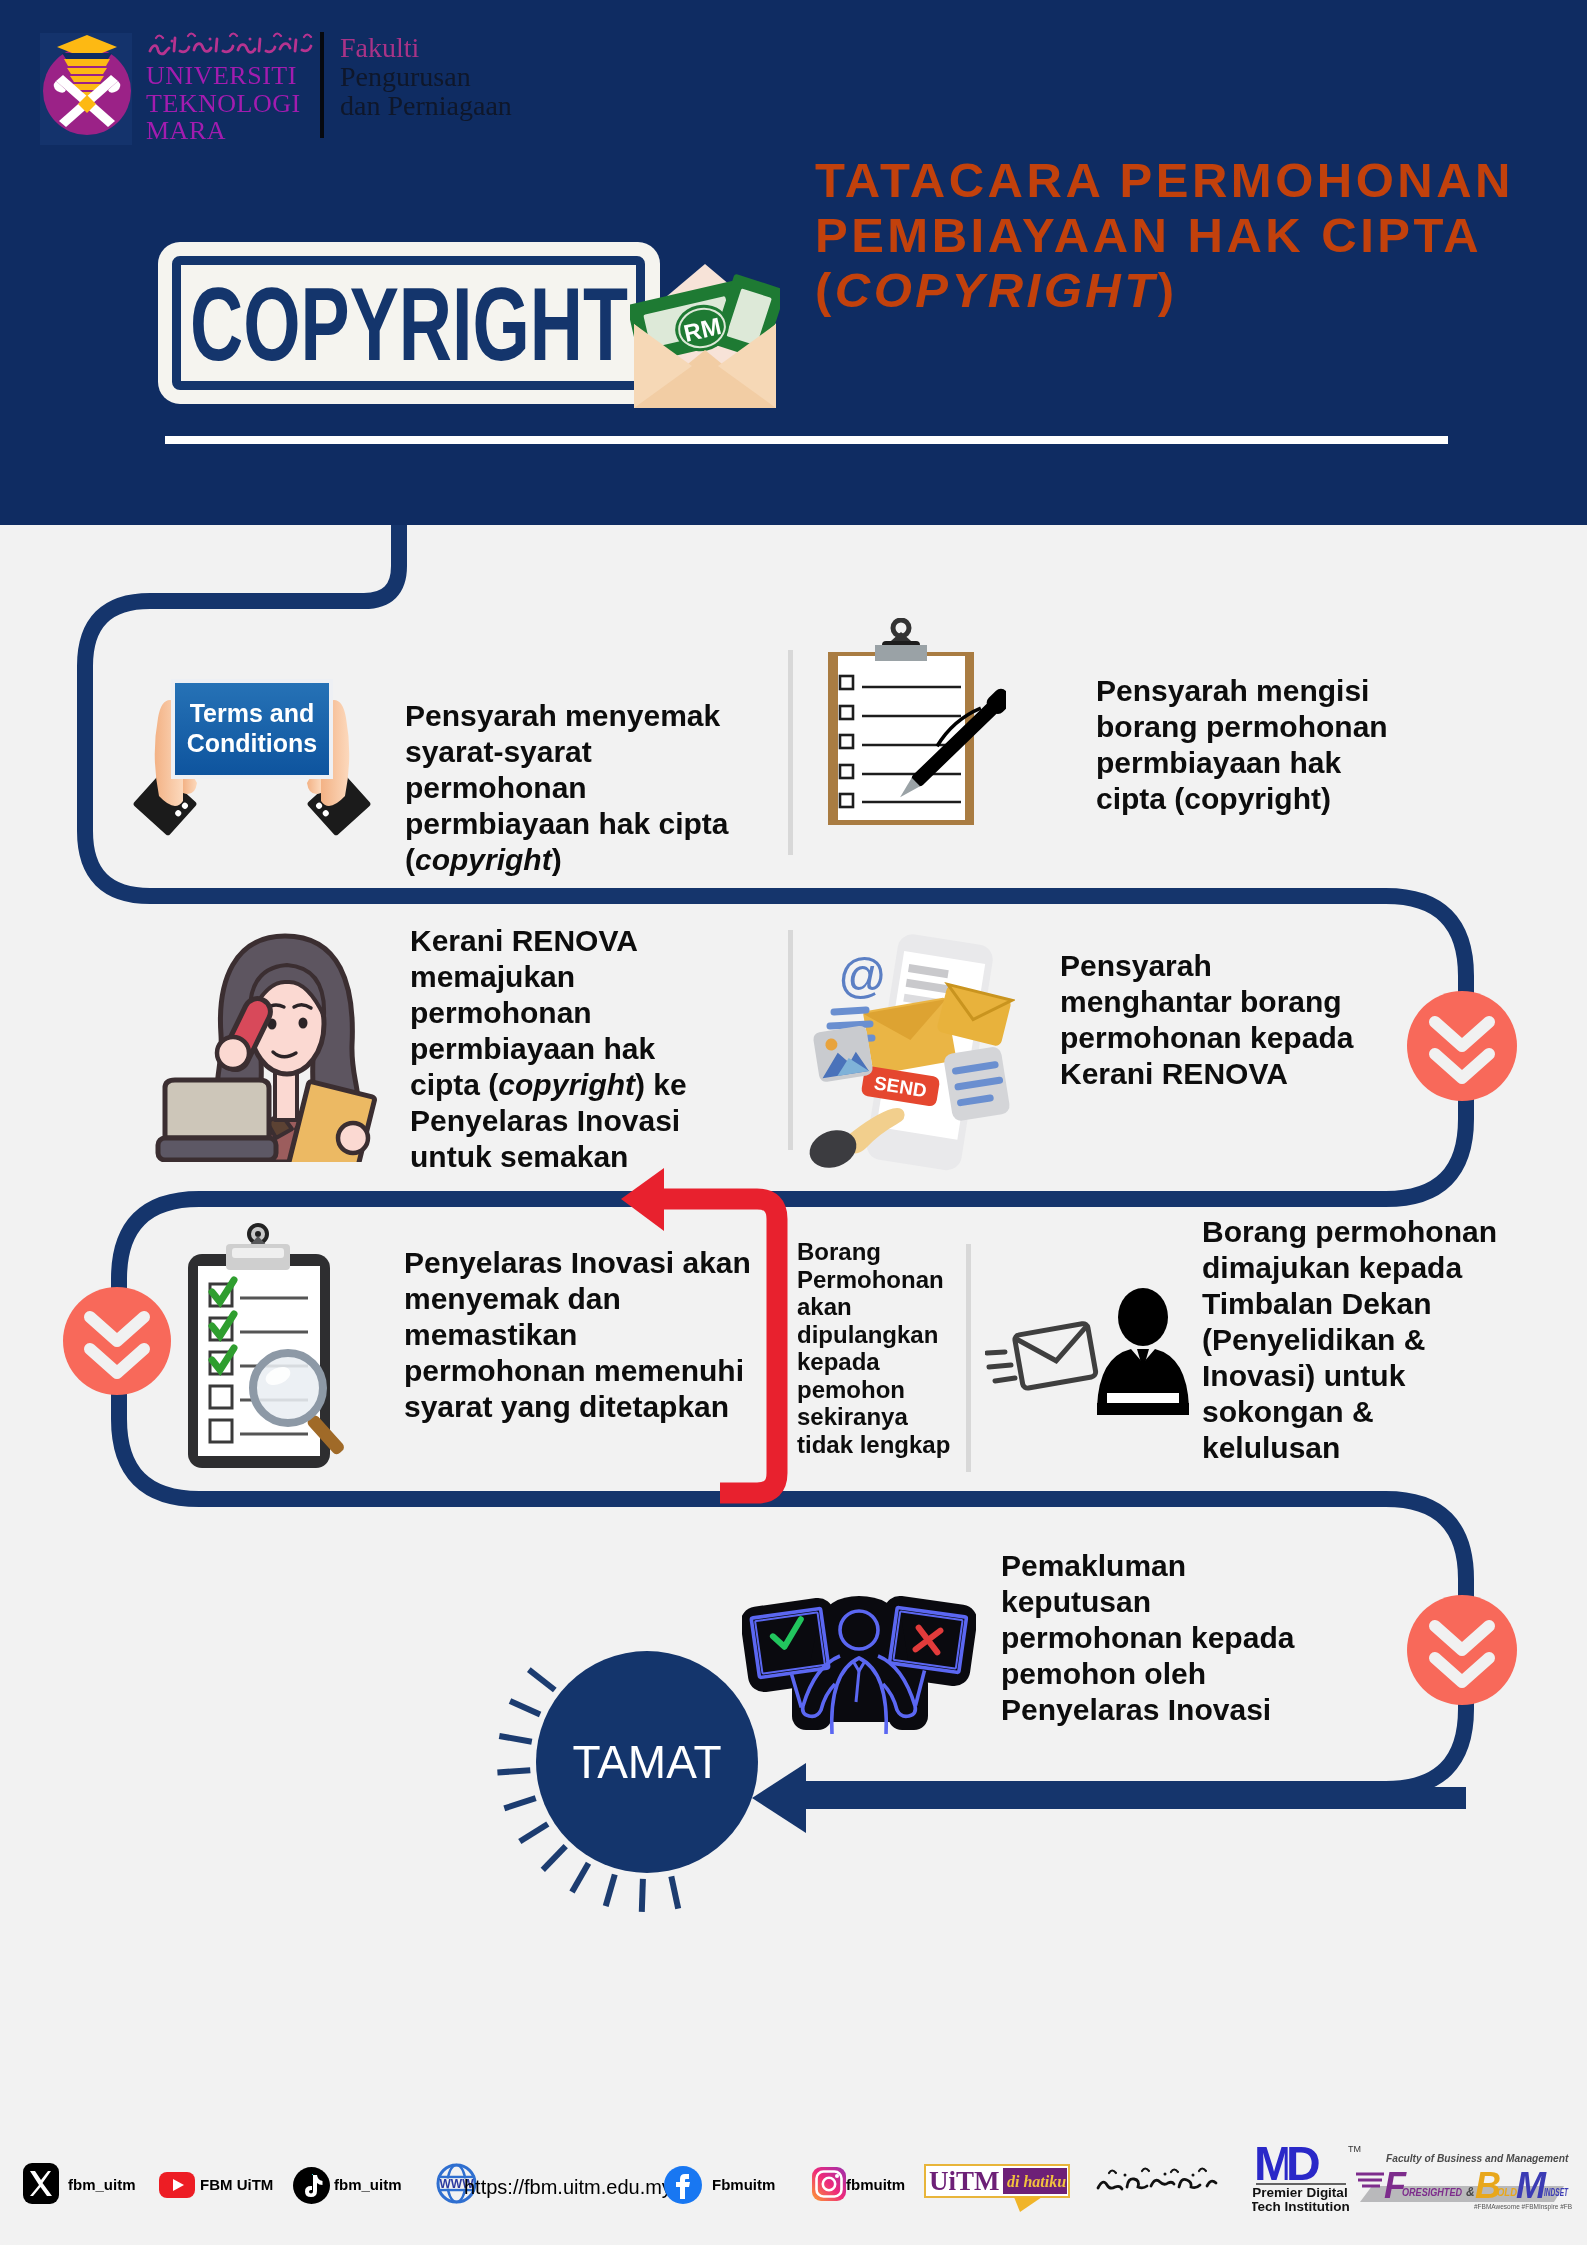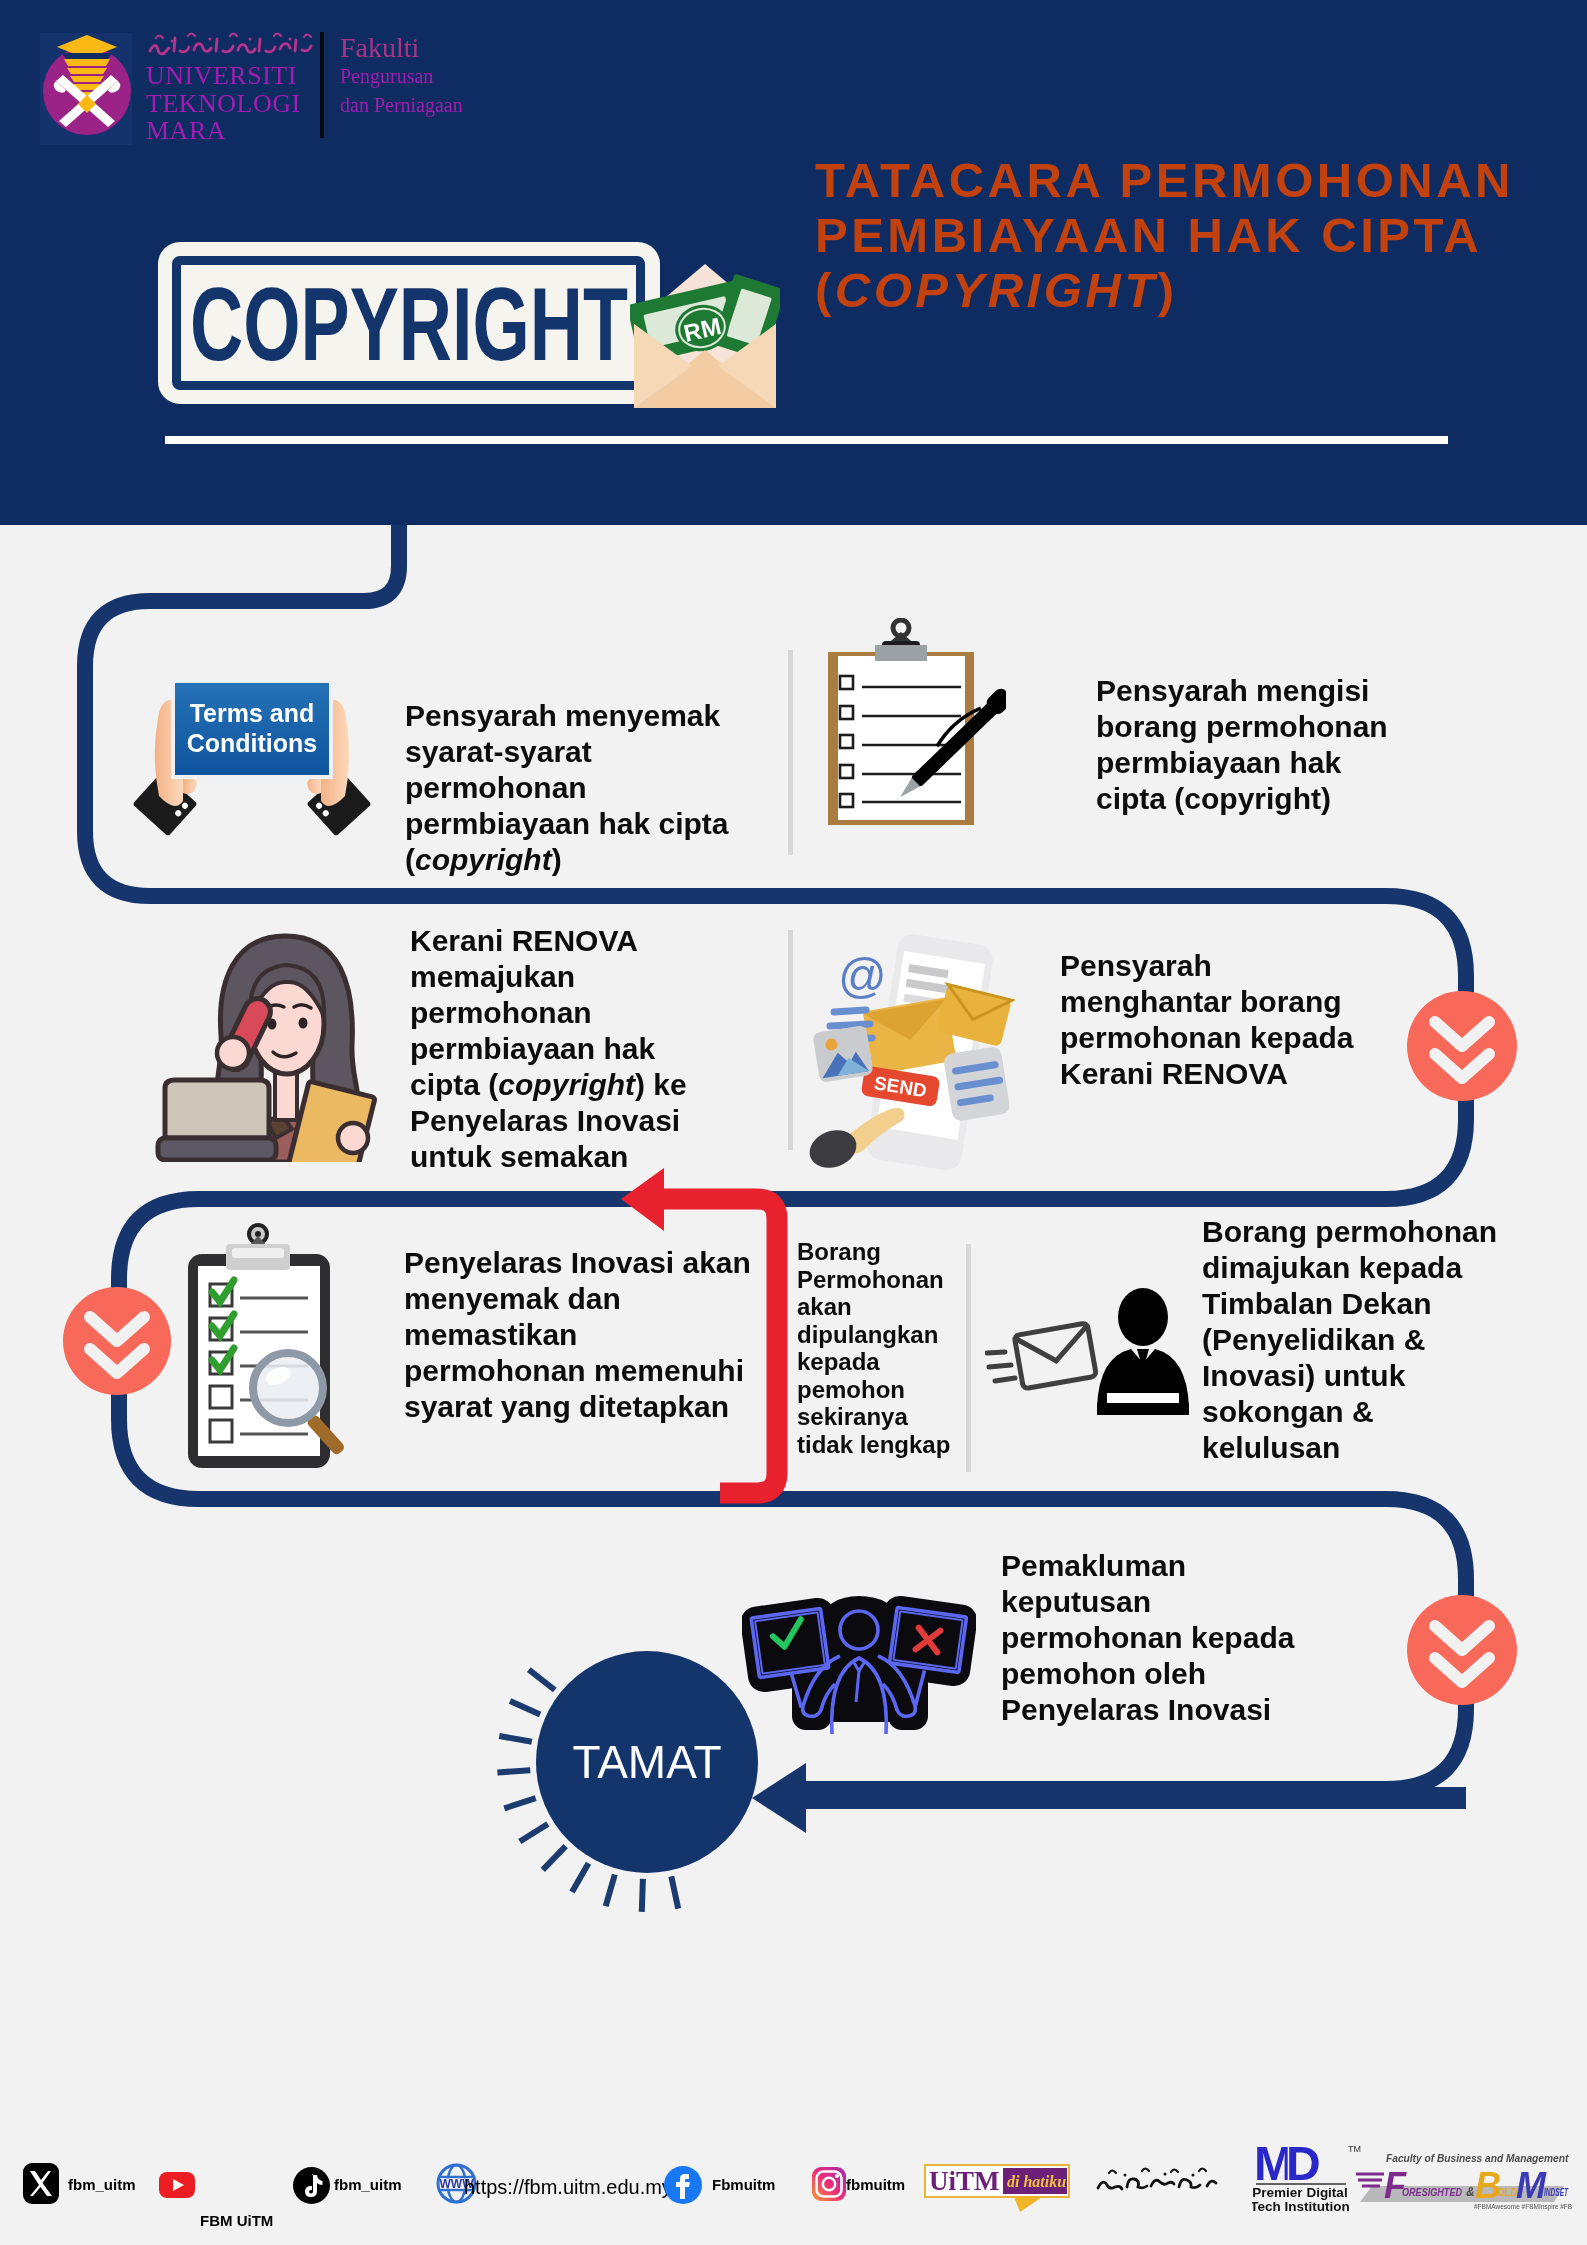--- a/index.html
+++ b/index.html
@@ -88,21 +88,21 @@
     <circle cx="26" cy="11" r="1.5" fill="#b73390" stroke="none"></circle>
     <circle cx="64" cy="9" r="1.5" fill="#b73390" stroke="none"></circle>
     <circle cx="104" cy="9" r="1.5" fill="#b73390" stroke="none"></circle>
     <circle cx="144" cy="9" r="1.5" fill="#b73390" stroke="none"></circle>
   </g>
 </svg>
 
 <div class="abs" style="left:146px;top:62px;width:220px;font-family:'Liberation Serif',serif;color:#a21caf;font-size:26px;line-height:27.5px;letter-spacing:0.5px;">UNIVERSITI<br>TEKNOLOGI<br>MARA</div>
 <div class="abs" style="left:320px;top:32px;width:4px;height:106px;background:#06090f;"></div>
 <div class="abs" style="left:340px;top:33px;font-family:'Liberation Serif',serif;color:#a93387;font-size:28px;line-height:29px;text-align:right;">Fakulti</div>
-<div class="abs" style="left:340px;top:62px;width:260px;font-family:'Liberation Serif',serif;color:#a21caf;font-size:20px;line-height:29px;">Pengurusan<br>dan Perniagaan</div>
+<div class="abs" style="left:340px;top:62px;width:260px;font-family:'Liberation Serif',serif;color:#0f172a;font-size:28px;line-height:29px;">Pengurusan<br>dan Perniagaan</div>
 
 <div class="abs" style="left:815px;top:153px;width:720px;color:#c2410c;font-weight:bold;font-size:49px;line-height:55px;letter-spacing:3.5px;">TATACARA PERMOHONAN PEMBIAYAAN HAK CIPTA<br>(<i>COPYRIGHT</i>)</div>
 
 <div class="abs" style="left:158px;top:242px;width:502px;height:162px;background:#f5f4ef;border-radius:22px;"></div>
 <div class="abs" style="left:172px;top:256px;width:473px;height:134px;border:9px solid #14356c;border-radius:8px;box-sizing:border-box;"></div>
 <svg class="abs" style="left:172px;top:256px;" width="473" height="134" viewBox="0 0 473 134">
   <text x="237" y="104" text-anchor="middle" font-family="Liberation Sans,sans-serif" font-weight="bold" font-size="104" fill="#14356c" textLength="438" lengthAdjust="spacingAndGlyphs">COPYRIGHT</text>
 </svg>
 
 <svg class="abs" style="left:630px;top:262px;" width="150" height="148" viewBox="0 0 150 148">
@@ -369,21 +369,21 @@
 <svg class="abs" style="left:23px;top:2163px;" width="36" height="41" viewBox="0 0 36 41">
   <rect x="0" y="0" width="36" height="41" rx="9" fill="#000"></rect>
   <path d="M7,8 L16,22 L7,33 L10,33 L17.5,24 L24,33 L29,33 L19.5,20 L28,8 L25,8 L18,17 L12,8 Z" fill="#fff"></path>
 </svg>
 <div class="abs" style="left:68px;top:2176px;font-weight:bold;font-size:15px;">fbm_uitm</div>
 
 <svg class="abs" style="left:159px;top:2172px;" width="36" height="26" viewBox="0 0 36 26">
   <rect x="0" y="0" width="36" height="26" rx="8" fill="#ed1d24"></rect>
   <polygon points="14,7 25,13 14,19" fill="#fff"></polygon>
 </svg>
-<div class="abs" style="left:200px;top:2176px;font-weight:bold;font-size:15px;margin-top:36px;">FBM UiTM</div>
+<div class="abs" style="left:200px;top:2176px;font-weight:bold;font-size:15px;">FBM UiTM</div>
 
 <svg class="abs" style="left:293px;top:2167px;" width="37" height="37" viewBox="0 0 37 37">
   <circle cx="18.5" cy="18.5" r="18.5" fill="#000"></circle>
   <path d="M20,8 l4,0 q0.5,5 5.5,6 l0,4 q-3.5,0 -5.5,-2 l0,8 q0,6 -6,6 q-6,0 -6,-5.5 q0,-5.5 6,-5.5 l1,0 l0,4 l-1,0 q-2,0 -2,1.8 q0,1.7 2,1.7 q2,0 2,-2 z" fill="#fff"></path>
   <path d="M19,7 l1,0 l0,1 q-0.5,0 -1,-0.5 z" fill="#25f4ee"></path>
 </svg>
 <div class="abs" style="left:334px;top:2176px;font-weight:bold;font-size:15px;">fbm_uitm</div>
 
 <svg class="abs" style="left:436px;top:2163px;" width="41" height="41" viewBox="0 0 41 41">
   <circle cx="20.5" cy="20.5" r="18.5" fill="none" stroke="#2f6fd0" stroke-width="3"></circle>

